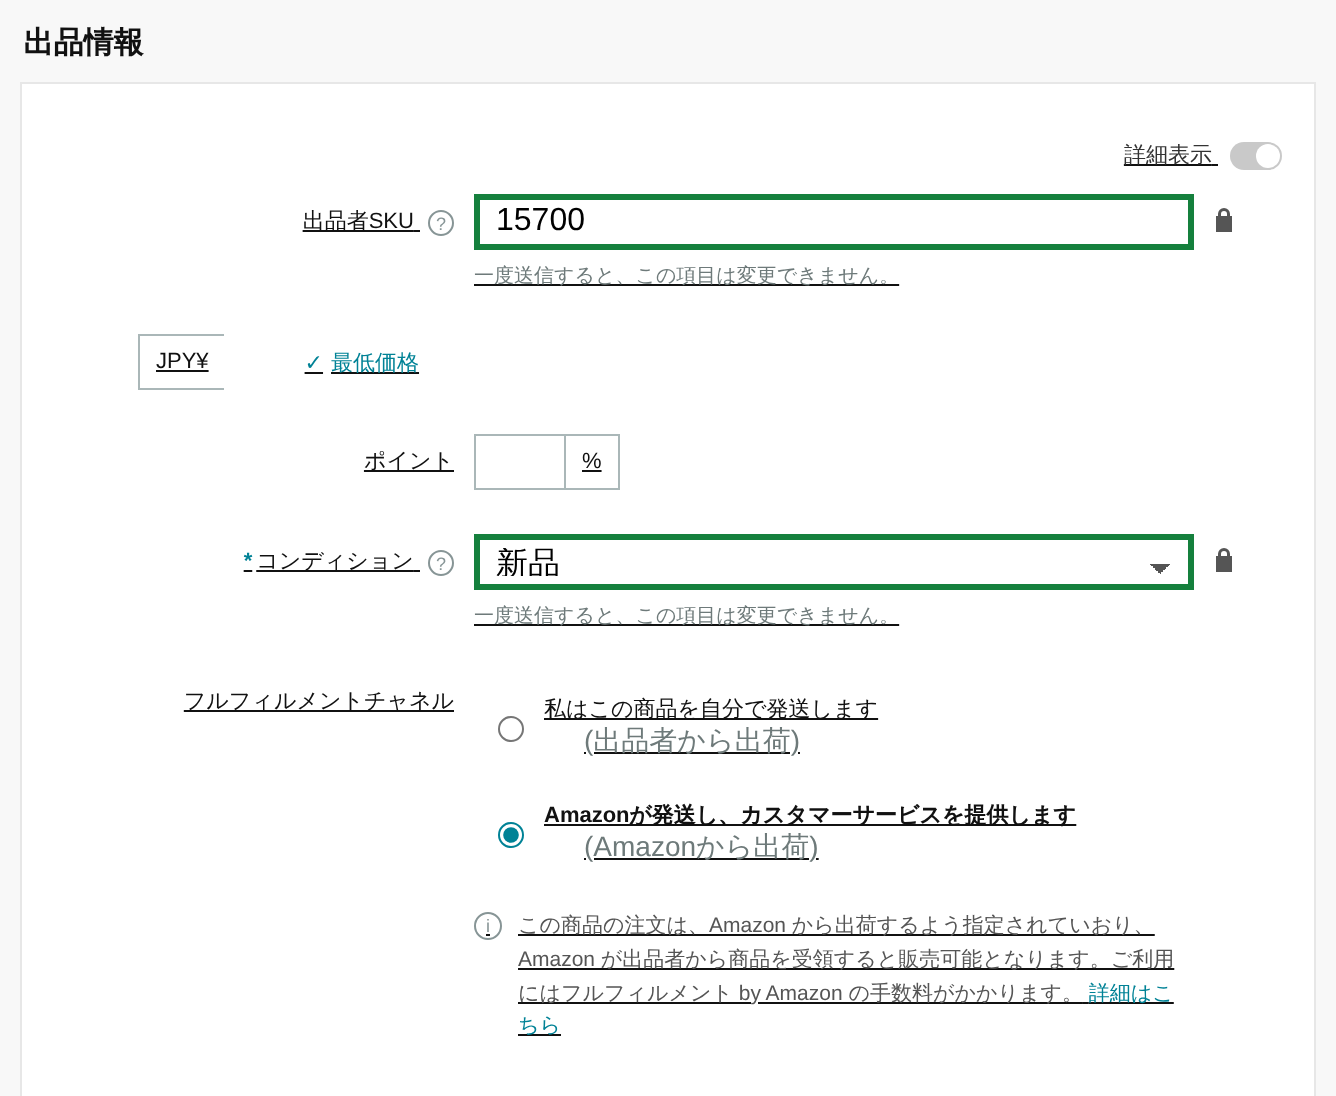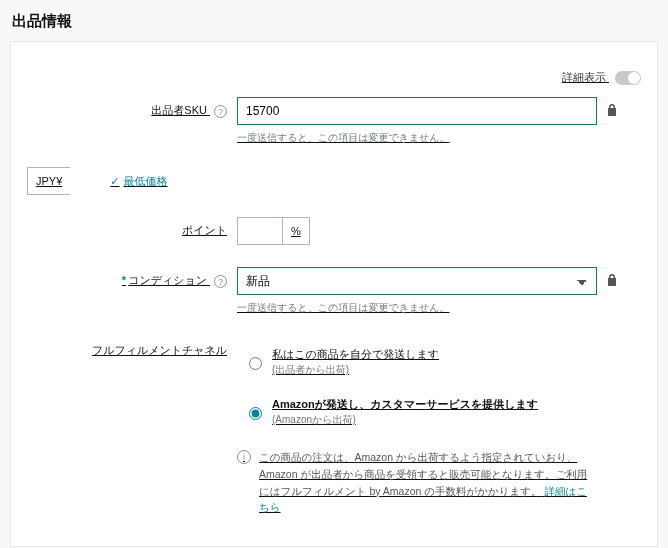--- a/index.html
+++ b/index.html
@@ -9,39 +9,39 @@
   .panel { background: #fff; border: 1px solid #e7e7e7; padding: 28px 16px 22px; position: relative; text-decoration: underline; }
   .panel-top { text-align: right; margin-bottom: 12px; font-size: 11px; color: #333; }
   .panel-top .toggle { display:inline-block; vertical-align: middle; margin-left:6px; width:26px; height:14px; background:#c9c9c9; border-radius:7px; position:relative; }
   .panel-top .toggle::after { content:""; position:absolute; right:1px; top:1px; width:12px; height:12px; background:#fff; border-radius:50%; }
   .row { display:flex; align-items:flex-start; margin-bottom:22px; }
   .label-col { width:210px; text-align:right; padding-right:10px; padding-top:6px; font-size:11px; color:#111; }
   .label-col .req { color:#008296; font-weight:bold; margin-right:2px; }
   .help-icon { display:inline-block; width:13px; height:13px; border:1px solid #879596; color:#879596; border-radius:50%; font-size:9px; line-height:12px; text-align:center; margin-left:4px; vertical-align:middle; }
   .field-col { width:360px; position:relative; }
   .lock-col { width:30px; text-align:center; padding-top:6px; color:#555; }
-  .input, .select { width:100%; height:28px; border:1px solid #15803d; padding:4px 8px; font-size:12px; background:#fff; }
+  .input, .select { width:100%; height:28px; border:3px solid #15803d; padding:4px 8px; font-size:16px; background:#fff; }
   .hint { font-size:10px; color:#6e7a7a; margin-top:6px; }
   .price-wrap { display:flex; align-items:center; }
-  .price-prefix { border:1px solid #aab7b8; border-right:none; height:28px; line-height:26px; padding:0 8px; font-size:11px; background:#fff; color:#111; }
+  .price-prefix { border:1px solid #aab7b8; border-right:none; height:28px; line-height:26px; padding:0 8px; font-size:11px; background:#fff; color:#111;margin-left:42px; }
   .price-input { width:110px; height:28px; border:1px solid #aab7b8; padding:4px 8px; font-size:12px; }
   .min-price { color:#008296; font-size:11px; margin-left:40px; }
   .min-price::before { content:"✓"; margin-right:4px; }
   .points-wrap { display:flex; }
   .points-input { width:46px; height:28px; border:1px solid #aab7b8; padding:4px; }
   .points-pct { border:1px solid #aab7b8; border-left:none; height:28px; line-height:26px; padding:0 8px; font-size:11px; background:#fff; }
   .select { appearance:none; background:
     linear-gradient(45deg, transparent 50%, #555 50%) calc(100% - 14px) 12px / 5px 5px no-repeat,
     linear-gradient(-45deg, transparent 50%, #555 50%) calc(100% - 9px) 12px / 5px 5px no-repeat,
     #fff; }
   .radio-group { }
   .radio-item { display:flex; align-items:center; padding:10px 0; }
   .radio-item input { margin:2px 10px 0 12px; accent-color:#008296; }
   .radio-item .rlabel { font-size:11px; color:#111; }
-  .radio-item .rsub { font-size:10px; color:#6e7a7a; }
+  .radio-item .rsub { font-size:14px; color:#6e7a7a;margin-left:20px; }
   .info-box { display:flex; font-size:10.5px; color:#555; margin-top:12px; line-height:1.6; }
   .info-icon { display:inline-block; width:14px; height:14px; border:1px solid #879596; color:#879596; border-radius:50%; font-size:9px; line-height:12px; text-align:center; margin-right:8px; flex:0 0 auto; margin-top:1px; }
   .info-box a { color:#008296; text-decoration:none; }
   .footer { text-align:right; padding:12px 6px 6px; }
   .lock-icon svg { fill:#555; }
 </style>
 </head>
 <body>
 
 <div class="page">

